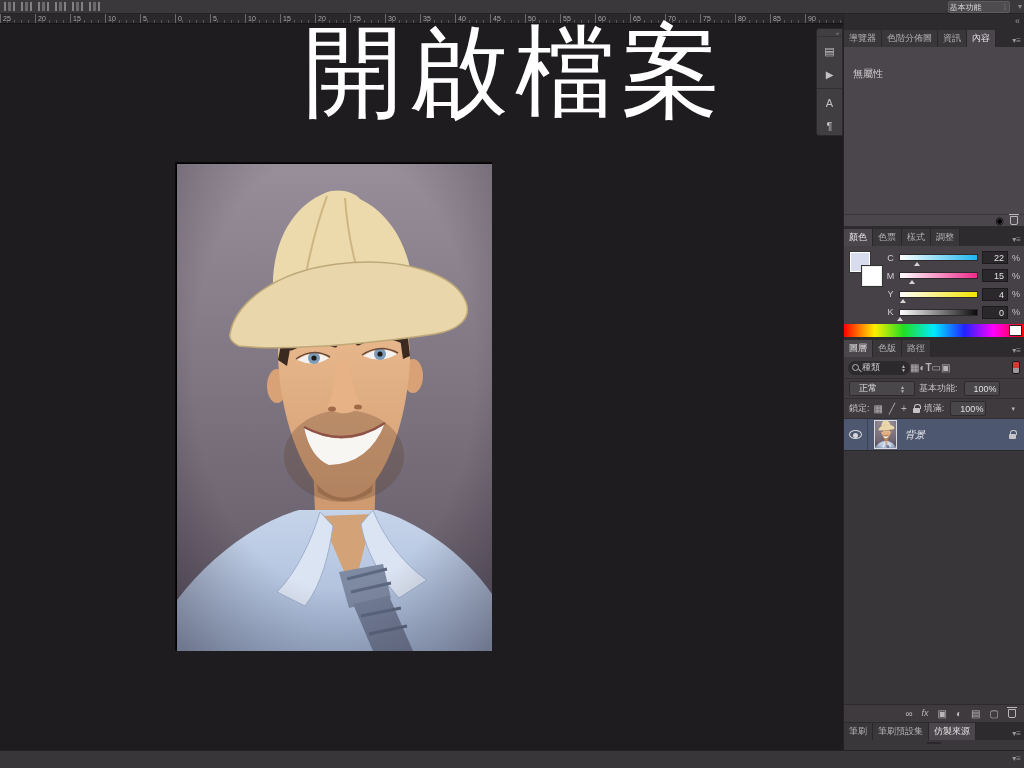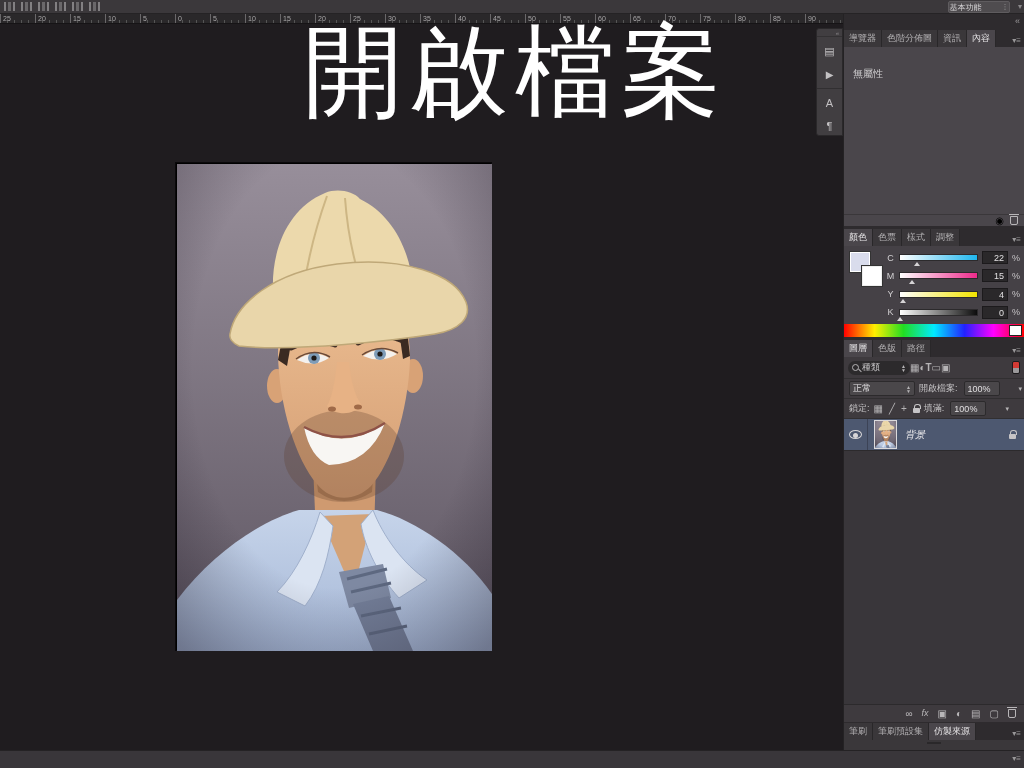--- a/index.html
+++ b/index.html
@@ -100,21 +100,21 @@
                  background:#b5b3b5; transform:rotate(45deg); }
   .stepper { display:flex; flex-direction:column; line-height:4px; font-size:5px; color:#b5b3b5; margin-left:auto; }
   .f-ic { color:#b5b3b5; font-size:10px; line-height:1; }
   .f-ic.type { font-weight:bold; font-size:10px; }
   .red-toggle { margin-left:auto; width:8px; height:13px; border:1px solid #1c1a1c; border-radius:2px;
                 background:linear-gradient(#d23a34 0 55%,#9a989a 55% 100%); }
 
   .blend-row, .lock-row { height:20px; background:#3e3a3e; display:flex; align-items:center;
                           padding:0 5px; gap:4px; color:#c6c4c6; border-bottom:1px solid #312f31; }
   .dd-box { height:15px; background:#4a474a; border:1px solid #2c2a2c; border-radius:2px;
-            display:flex; align-items:center; padding:0 3px; color:#e0dee0; }
+            display:flex; align-items:center; padding:0 9px; color:#e0dee0; }
   .dd-box.blend { width:66px; }
   .dd-box.pct { width:36px; margin-left:2px;gap:28px; }
   .dd-arrow { margin-left:auto; font-size:7px; color:#b5b3b5; }
   .lbl { font-size:9px; }
   .lock-ics { display:flex; gap:6px; align-items:center; }
   .mini-lock { width:7px; height:5px; background:#c6c4c6; border-radius:1px; position:relative; margin-top:4px; }
   .mini-lock::before { content:""; position:absolute; left:1px; top:-4px; width:5px; height:4px;
                        border:1px solid #c6c4c6; border-bottom:none; border-radius:3px 3px 0 0; }
   .layer-list { height:285px; background:#39363a; }
   .layer-row { height:32px; background:#4d5870; display:flex; align-items:center; border-bottom:1px solid #2c2a2c; }
@@ -369,21 +369,21 @@
     </div>
 
     <div class="blend-row">
       <span class="dd-box blend">
         <span>正常</span>
         <span class="stepper">
             <span>▲</span>
             <span>▼</span>
           </span>
       </span>
-      <span class="lbl">開啟檔案:</span>
+      <span class="lbl">基本功能:</span>
       <span class="dd-box pct">
         <span>100%</span>
         <span class="dd-arrow">▾</span>
       </span>
     </div>
 
     <div class="lock-row">
       <span class="lbl">鎖定:</span>
       <span class="lock-ics">
         <span class="f-ic">▦</span>

